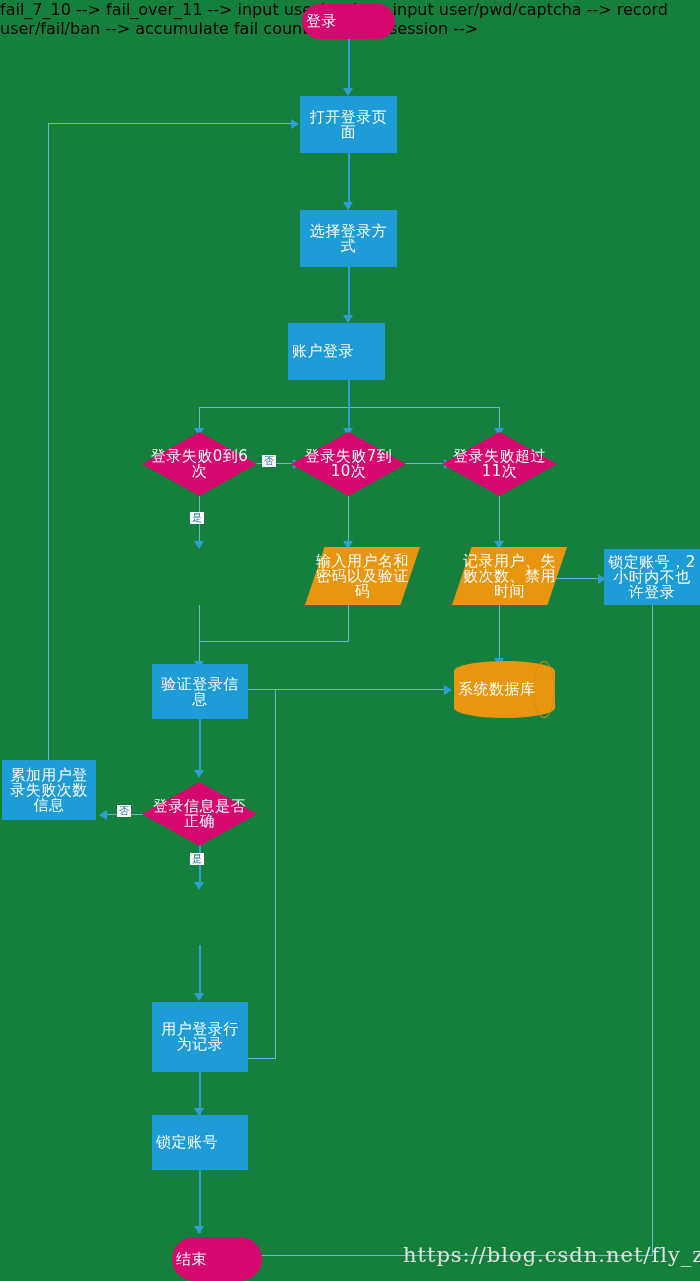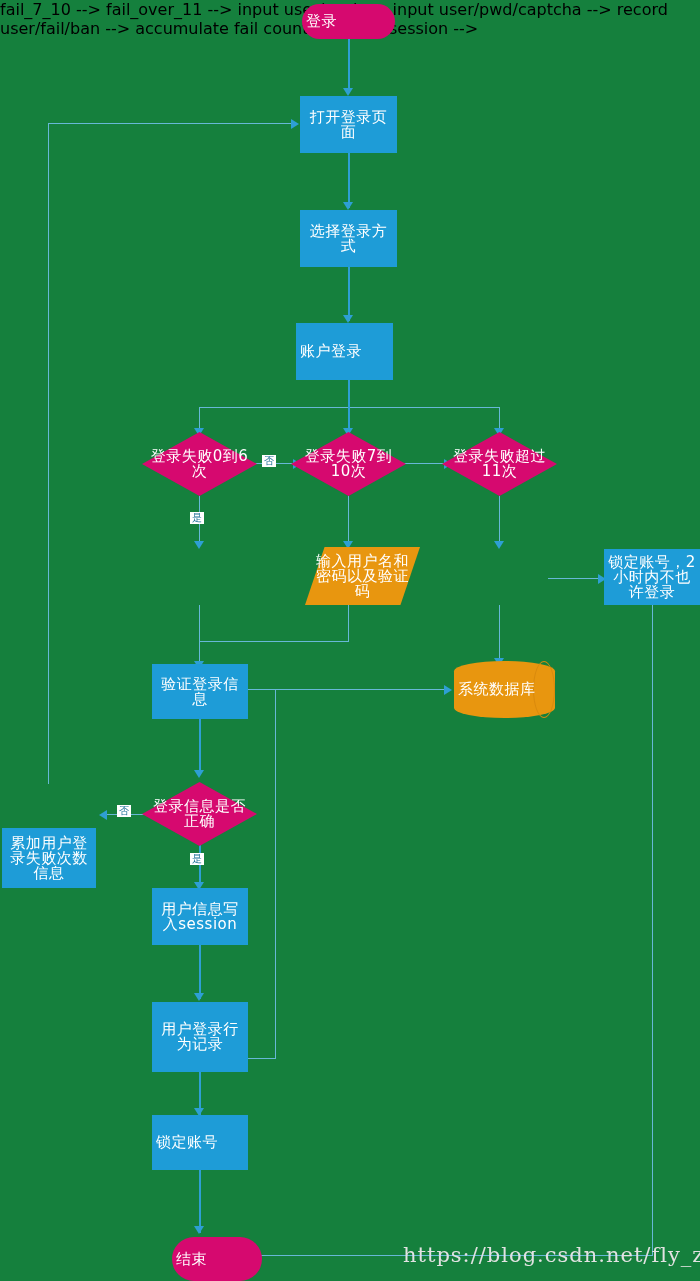--- a/index.html
+++ b/index.html
@@ -159,21 +159,21 @@
   </div>
 
   <div class="node n-process" style="left:300px;top:96px;width:97px;height:57px;">
     <span>打开登录页面</span>
   </div>
 
   <div class="node n-process" style="left:300px;top:210px;width:97px;height:57px;">
     <span>选择登录方式</span>
   </div>
 
-  <div class="node n-process" style="left:296px;top:323px;width:97px;height:57px;">
+  <div class="node n-process" style="left:288px;top:323px;width:97px;height:57px;">
     <span>账户登录</span>
   </div>
 
   <div class="node n-decision" style="left:142px;top:432px;width:115px;height:64px;">
     <div class="dia"></div>
     <span class="lbl">登录失败0到6次</span>
   </div>
 
   <div class="node n-decision" style="left:291px;top:432px;width:115px;height:64px;">
     <div class="dia"></div>
@@ -184,46 +184,47 @@
     <div class="dia"></div>
     <span class="lbl">登录失败超过11次</span>
   </div>
 
 
   <div class="node n-io" style="left:305px;top:547px;width:115px;height:58px;">
     <div class="para"></div>
     <span class="lbl">输入用户名和密码以及验证码</span>
   </div>
 
+  <div class="node n-io" style="left:452px;top:547px;width:115px;height:58px;">
+    <div class="para"></div>
+    <span class="lbl">记录用户、失败次数、禁用时间</span>
+  </div>
 
   <div class="node n-process" style="left:604px;top:549px;width:96px;height:56px;">
     <span>锁定账号，2小时内不也许登录</span>
   </div>
 
   <div class="node n-db" style="left:454px;top:661px;width:101px;height:57px;">
     <div class="cyl"></div>
     <span class="lbl" style="margin-right:14px;">系统数据库</span>
   </div>
 
   <div class="node n-process" style="left:152px;top:664px;width:96px;height:55px;">
     <span>验证登录信息</span>
   </div>
 
   <div class="node n-decision" style="left:142px;top:782px;width:115px;height:64px;">
     <div class="dia"></div>
     <span class="lbl">登录信息是否正确</span>
   </div>
 
-  <div class="node n-process" style="left:2px;top:828px;width:94px;height:60px;">
+  <div class="node n-process" style="left:2px;top:760px;width:94px;height:60px;">
     <span>累加用户登录失败次数信息</span>
   </div>
 
-  <div class="node n-process" style="left:152px;top:888px;width:96px;height:57px;">
-    <span>用户信息写入session</span>
-  </div>
 
   <div class="node n-process" style="left:152px;top:1002px;width:96px;height:70px;">
     <span>用户登录行为记录</span>
   </div>
 
   <div class="node n-process" style="left:152px;top:1115px;width:96px;height:55px;">
     <span>锁定账号</span>
   </div>
 
   <div class="node n-terminal" style="left:172px;top:1237px;width:90px;height:44px;">

